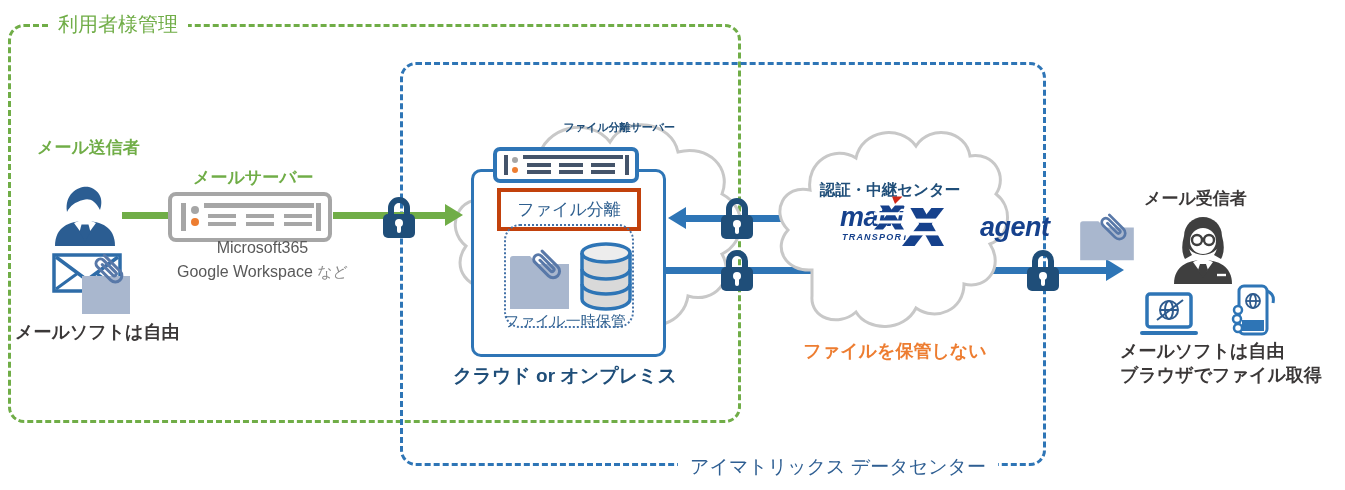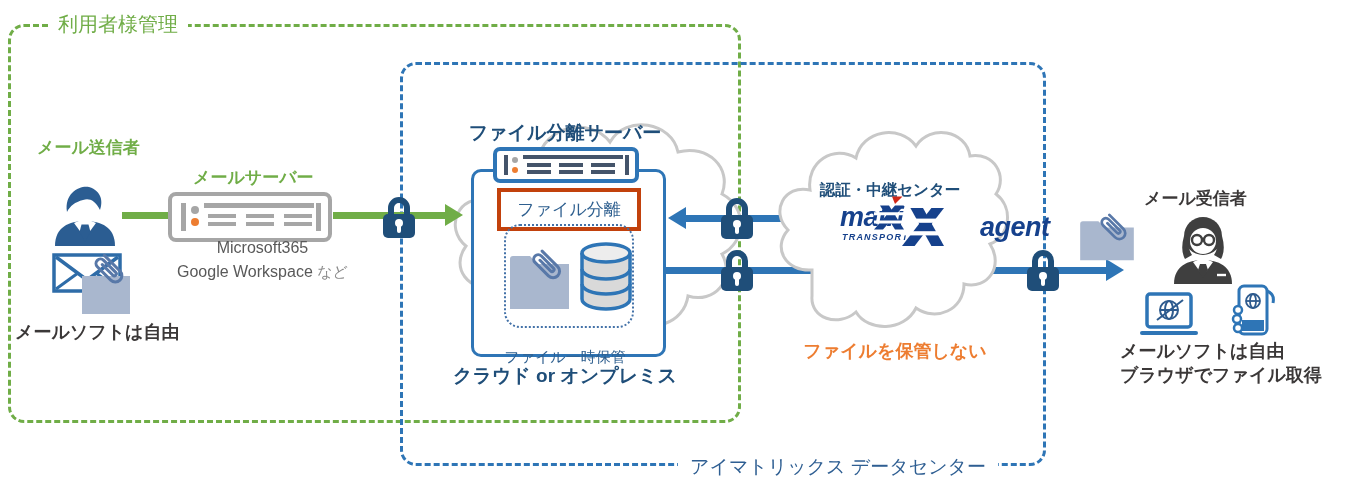--- a/index.html
+++ b/index.html
@@ -24,21 +24,21 @@
   .zone-label-blue{
     left:678px;top:454px;background:#fff;padding:0 12px;
     font-size:19px;color:#2E5E92;z-index:3;white-space:nowrap;
   }
   
   .t-green-b{font-size:17px;font-weight:bold;color:#70AD47;white-space:nowrap;z-index:4;}
   .t-dark-b{font-size:18px;font-weight:bold;color:#3B3838;white-space:nowrap;z-index:4;}
   .t-gray{font-size:16px;color:#595959;line-height:24px;white-space:nowrap;z-index:4;text-align:center;}
   .t-gray .suffix{color:#8a8a8a;font-size:15px;}
   .t-navy-b{font-weight:bold;color:#1F4E79;white-space:nowrap;z-index:4;text-align:center;}
-  .t-blue{color:#2E5F8F;white-space:nowrap;z-index:4;text-align:center;margin-top:36px;}
+  .t-blue{color:#2E5F8F;white-space:nowrap;z-index:4;text-align:center;}
   .t-orange-b{font-size:18px;font-weight:bold;color:#ED7D31;white-space:nowrap;z-index:5;text-align:center;}
   
   .sep-container{
     left:471px;top:169px;width:189px;height:182px;background:#fff;
     border:3px solid #2E75B6;border-radius:10px;z-index:2;
   }
   .process-box{
     left:497px;top:188px;width:136px;height:35px;background:#fff;
     border:4px solid #c2410c;z-index:3;
     display:flex;align-items:center;justify-content:center;
@@ -124,21 +124,21 @@
   <div class="abs bar g" style="left:122px;top:212px;width:50px;"></div>
   <div class="abs bar g" style="left:333px;top:212px;width:112px;"></div>
   <div class="abs head right-g" style="left:445px;top:204px;"></div>
 
   <svg class="abs cloud" style="left:442px;top:82px;" width="312" height="268" viewBox="0 0 312 268">
     <path d="M56 206 C26 210 8 186 24 164 C2 146 16 112 46 118 C40 86 70 64 96 78 C102 44 148 34 168 60 C184 32 230 40 236 70 C266 62 290 86 280 112 C306 126 304 160 280 172 C294 198 272 222 246 214 C242 242 208 252 188 236 C172 260 130 258 116 238 C96 254 62 246 56 226 Z" fill="#fff" stroke="#C8C8C8" stroke-width="3"></path>
   </svg>
 
   <div class="abs sep-container"></div>
 
-  <div class="abs t-navy-b" style="left:455px;top:120px;width:220px;font-size:19px;">ファイル分離サーバー</div>
+  <div class="abs t-navy-b" style="left:455px;top:120px;width:220px;font-size:11px;text-align:right;">ファイル分離サーバー</div>
 
   <svg class="abs icon" style="left:493px;top:147px;z-index:5;" width="146" height="36" viewBox="0 0 146 36">
     <rect x="2" y="2" width="142" height="32" rx="5" fill="#fff" stroke="#2E75B6" stroke-width="4"></rect>
     <rect x="11" y="8" width="4" height="20" fill="#44546A"></rect>
     <circle cx="22" cy="13" r="3" fill="#A6A6A6"></circle>
     <circle cx="22" cy="23" r="3" fill="#ED7D31"></circle>
     <rect x="30" y="8" width="100" height="4" fill="#44546A"></rect>
     <rect x="34" y="16" width="24" height="4" fill="#44546A"></rect>
       <rect x="34" y="23" width="24" height="4" fill="#44546A"></rect>
     <rect x="66" y="16" width="24" height="4" fill="#44546A"></rect>

